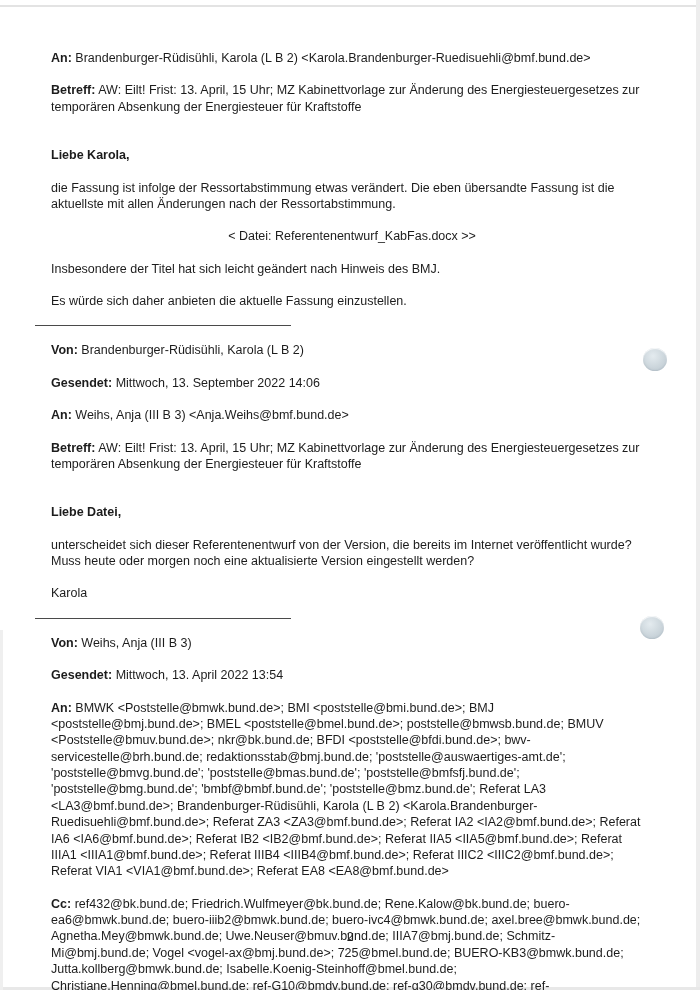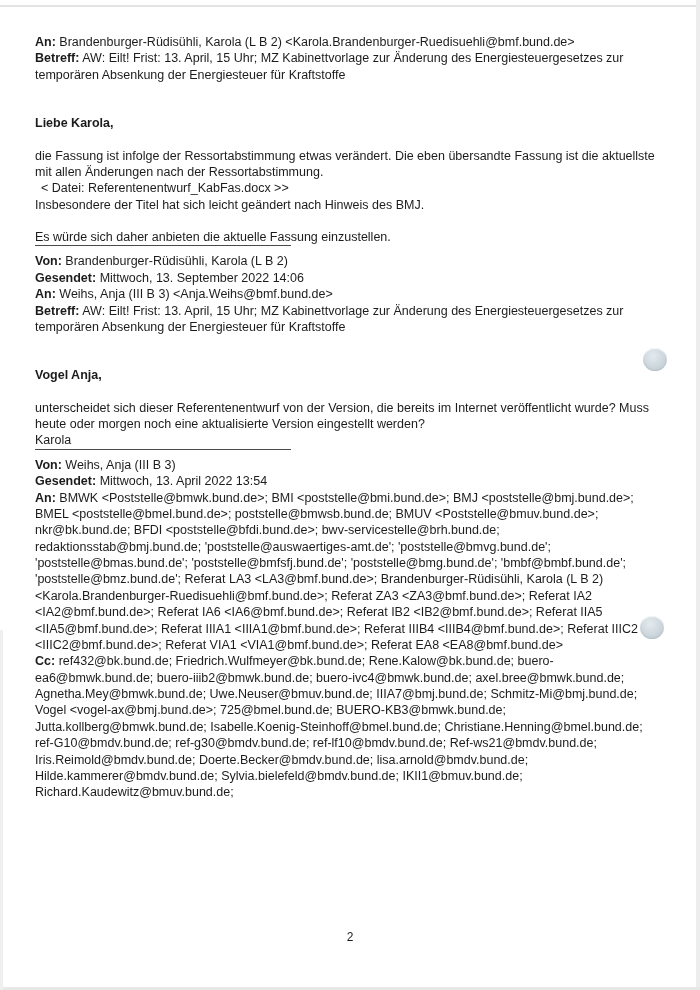--- a/index.html
+++ b/index.html
@@ -14,27 +14,27 @@
     position: relative;
     overflow: hidden;
     -webkit-font-smoothing: antialiased;
   }
   .page-content {
     position: absolute;
     top: 34px;
     left: 35px;
     width: 628px;
   }
-  p { margin: 0; padding: 0; }
+  p { margin: 16px; padding: 0; }
   b { font-weight: bold; }
   .mt-b1 { margin-top: 16px; }   
   .mt-b2 { margin-top: 32px; font-weight: bold; }   
   .mt-sm { margin-top: 7px; }
   .mt-md { margin-top: 18px; }
-  .attachment-line { padding-left: 6px; }
+  .attachment-line { padding-left: 6px; text-align: center; }
   .divider {
     width: 256px;
     border: 0;
     border-top: 1.4px solid #4a4a4a;
     margin: 0;
   }
   .page-number {
     position: absolute;
     bottom: 44px;
     left: 0;
@@ -98,21 +98,21 @@
   <hr class="divider mt-md">
 
   <div class="mt-sm">
     <p><b>Von:</b> <span>Brandenburger-Rüdisühli, Karola (L B 2)</span></p>
     <p><b>Gesendet:</b> <span>Mittwoch, 13. September 2022 14:06</span></p>
     <p><b>An:</b> <span>Weihs, Anja (III B 3) &lt;Anja.Weihs@bmf.bund.de&gt;</span></p>
     <p><b>Betreff:</b> <span>AW: Eilt! Frist: 13. April, 15 Uhr; MZ Kabinettvorlage zur Änderung des Energiesteuergesetzes zur temporären Absenkung der Energiesteuer für Kraftstoffe</span></p>
   </div>
 
   <div>
-    <p class="mt-b2">Vogel Anja,</p>
+    <p class="mt-b2">Liebe Datei,</p>
     <p class="mt-b1">unterscheidet sich dieser Referentenentwurf von der Version, die bereits im Internet veröffentlicht wurde? Muss heute oder morgen noch eine aktualisierte Version eingestellt werden?</p>
     <p>Karola</p>
   </div>
 
   <hr class="divider mt-sm">
 
   <div class="mt-sm">
     <p><b>Von:</b> <span>Weihs, Anja (III B 3)</span></p>
     <p><b>Gesendet:</b> <span>Mittwoch, 13. April 2022 13:54</span></p>
     <p><b>An:</b> <span>BMWK &lt;Poststelle@bmwk.bund.de&gt;; BMI &lt;poststelle@bmi.bund.de&gt;; BMJ &lt;poststelle@bmj.bund.de&gt;; BMEL &lt;poststelle@bmel.bund.de&gt;; poststelle@bmwsb.bund.de; BMUV &lt;Poststelle@bmuv.bund.de&gt;; nkr@bk.bund.de; BFDI &lt;poststelle@bfdi.bund.de&gt;; bwv-servicestelle@brh.bund.de; redaktionsstab@bmj.bund.de; 'poststelle@auswaertiges-amt.de'; 'poststelle@bmvg.bund.de'; 'poststelle@bmas.bund.de'; 'poststelle@bmfsfj.bund.de'; 'poststelle@bmg.bund.de'; 'bmbf@bmbf.bund.de'; 'poststelle@bmz.bund.de'; Referat LA3 &lt;LA3@bmf.bund.de&gt;; Brandenburger-Rüdisühli, Karola (L B 2) &lt;Karola.Brandenburger-Ruedisuehli@bmf.bund.de&gt;; Referat ZA3 &lt;ZA3@bmf.bund.de&gt;; Referat IA2 &lt;IA2@bmf.bund.de&gt;; Referat IA6 &lt;IA6@bmf.bund.de&gt;; Referat IB2 &lt;IB2@bmf.bund.de&gt;; Referat IIA5 &lt;IIA5@bmf.bund.de&gt;; Referat IIIA1 &lt;IIIA1@bmf.bund.de&gt;; Referat IIIB4 &lt;IIIB4@bmf.bund.de&gt;; Referat IIIC2 &lt;IIIC2@bmf.bund.de&gt;; Referat VIA1 &lt;VIA1@bmf.bund.de&gt;; Referat EA8 &lt;EA8@bmf.bund.de&gt;</span></p>

